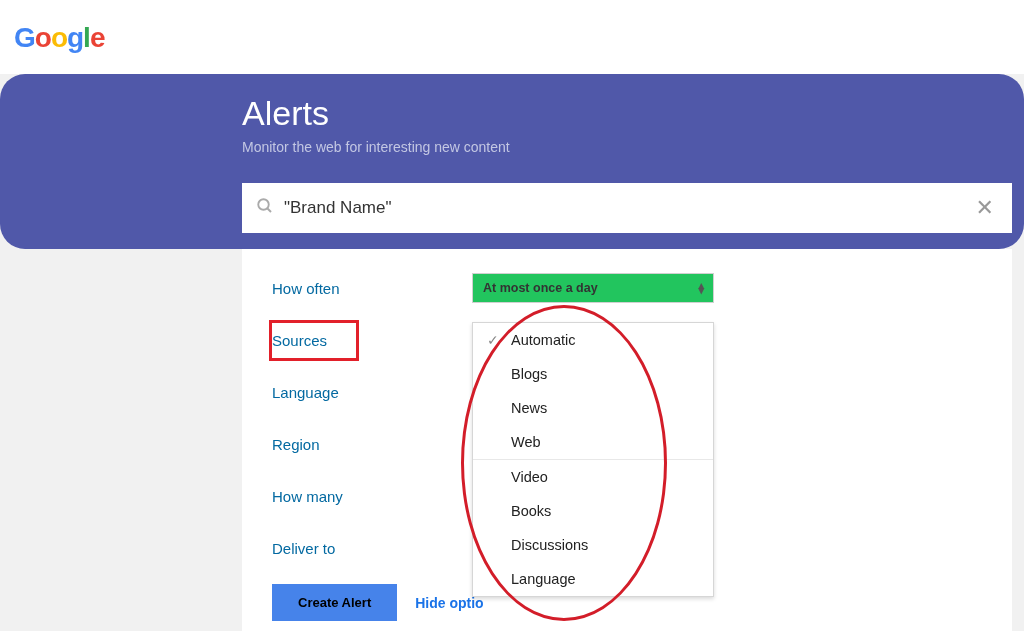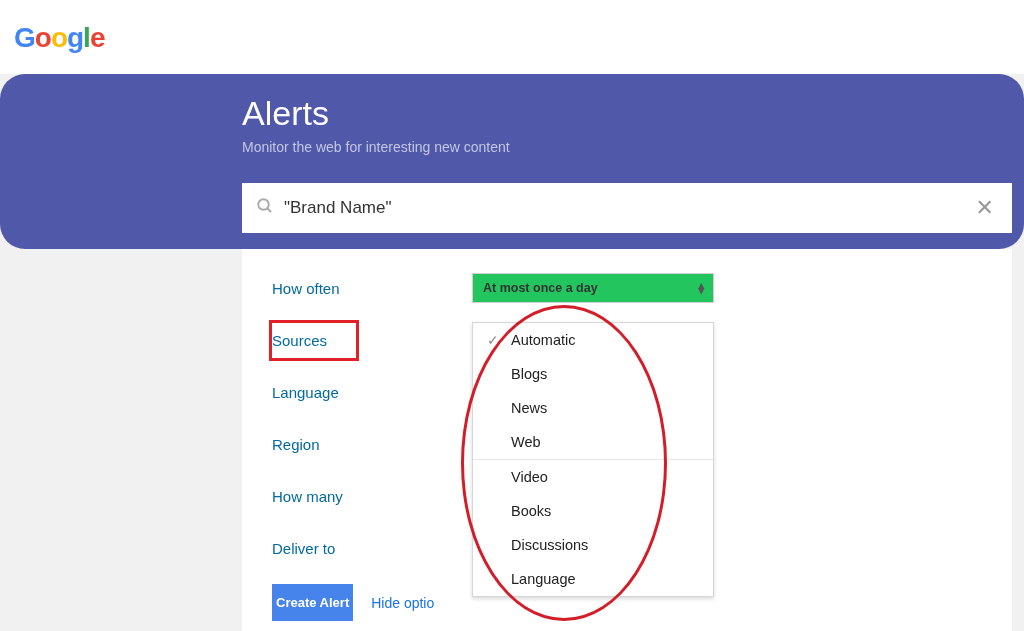--- a/index.html
+++ b/index.html
@@ -160,31 +160,32 @@
       margin: 0;
     }
     .actions {
       margin-top: 10px;
       display: flex;
       align-items: center;
       gap: 18px;
     }
     .create-btn {
       background: #4683ea;
-      color: #ffffff;
+      color: #000000;
       border: none;
-      padding: 11px 4px;
+      padding: 11px 26px;
       font-size: 13px;
       font-weight: bold;
       cursor: pointer;
     }
     .hide-link {
       color: #1a73e8;
       font-size: 14px;
       text-decoration: none;
+      font-weight: bold;
     }
     .red-ellipse {
       position: absolute;
       border: 3.5px solid #d31d29;
       border-radius: 50%;
       pointer-events: none;
       z-index: 20;
     }
   </style>
 </head>

